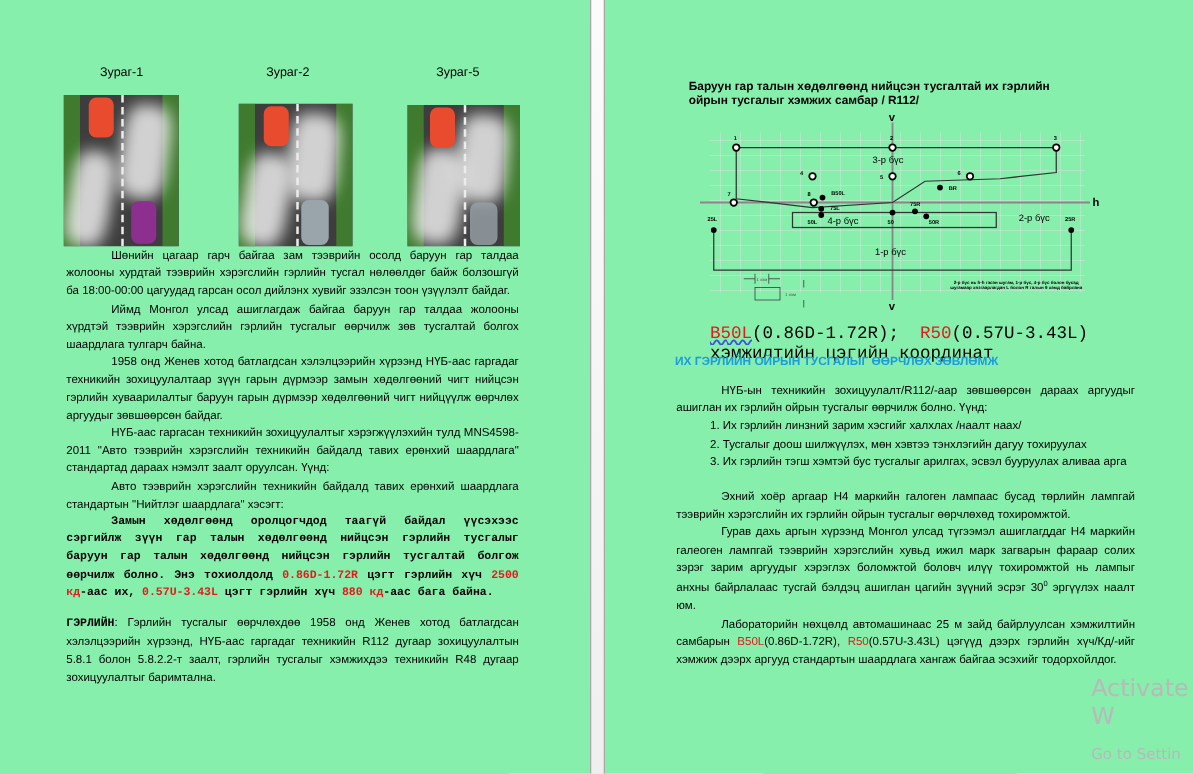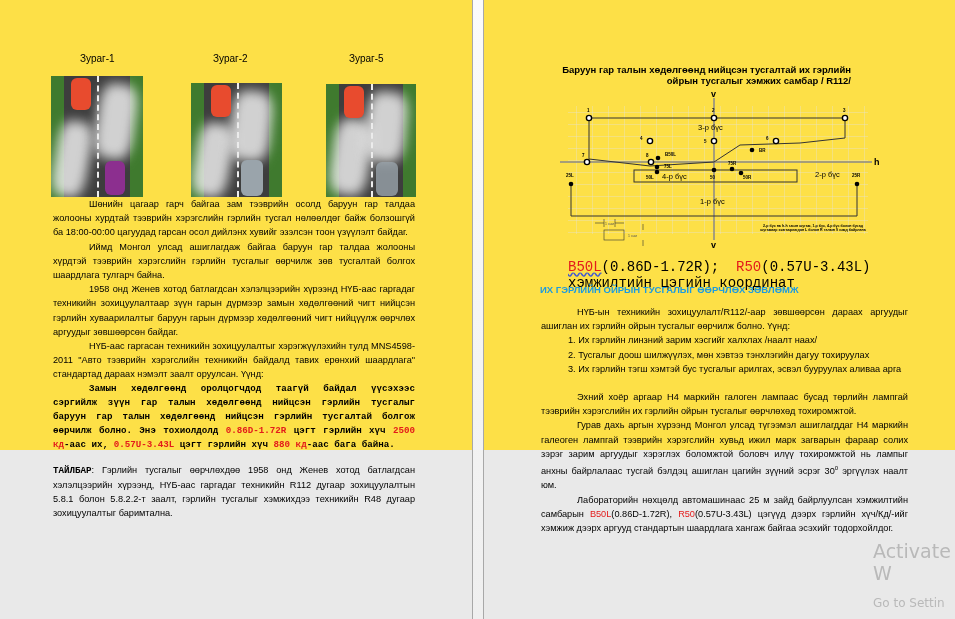--- a/index.html
+++ b/index.html
@@ -1,36 +1,36 @@
 <!DOCTYPE html>
 <html><head>
 <meta charset="utf-8">
 <style>
   html,body{margin:0;padding:0;}
   body{width:955px;height:619px;overflow:hidden;background:#e9e9e9;position:relative;font-family:"Liberation Sans",sans-serif;color:#000;}
-  .page{position:absolute;top:0;height:450px;background:#fde047;}
+  .page{position:absolute;top:0;height:619px;background:#86efac;}
   #page-left{left:0;width:472px;}
   #page-right{left:484px;width:471px;}
   .gutter{position:absolute;left:472px;top:0;width:12px;height:619px;background:linear-gradient(#fbfbfb,#efefef);border-left:1px solid #a8a8a8;border-right:1px solid #a8a8a8;box-sizing:border-box;}
   .fig-label{position:absolute;top:53px;font-size:10px;}
   .fig{position:absolute;overflow:hidden;background:#3d3d3d;}
   .fig .grass{position:absolute;top:0;bottom:0;width:13px;background:#3f7a2e;}
   .fig .grass.l{left:0}.fig .grass.r{right:0}
   .fig .dash{position:absolute;left:50%;top:0;bottom:0;width:0;border-left:2px dashed #eee;}
   .fig .beam{position:absolute;background:rgba(235,235,235,.85);filter:blur(6px);border-radius:30%;}
   .fig .car{position:absolute;width:20px;height:32px;border-radius:6px;}
   .car-red{background:#e84b2e;}
   .car-purple{background:#8c2f8f;}
   .car-grey{background:#9aa4ab;}
   .txt{position:absolute;font-size:9.2px;line-height:14.2px;text-align:justify;}
   .txt p{margin:0;}
   .ind{text-indent:36px;}
   .red{color:#e31b1b;}
   .b{font-weight:bold;font-family:Liberation Mono, monospace;}
-  .diag-title{position:absolute;left:551px;top:64px;width:300px;font-size:9.5px;font-weight:bold;text-align:right;line-height:11px;}
+  .diag-title{position:absolute;left:551px;top:64px;width:300px;font-size:9.5px;font-weight:bold;text-align:left;line-height:11px;}
   .caption{position:absolute;left:568px;top:259px;font-size:14px;font-family:Liberation Mono, monospace;}
   .caption .under{text-decoration:underline wavy #3c55d6;}
   .heading{position:absolute;left:540px;top:284px;width:370px;text-align:left;color:#1c9be0;font-weight:bold;font-size:9.5px;}
   .watermark{position:absolute;left:873px;font-family:"DejaVu Sans",sans-serif;color:#b9b9b9;}
   svg text{font-family:"Liberation Sans",sans-serif;}
 </style>
 </head>
 <body>
 
 <div class="page" id="page-left">
@@ -67,22 +67,23 @@
     <div class="beam" style="left:40px;top:8px;width:40px;height:70px;transform:rotate(6deg)"></div>
     <div class="car car-red" style="left:18px;top:2px"></div>
     <div class="car car-grey" style="left:50px;top:78px;width:22px;height:34px;opacity:.8"></div>
   </div>
 
   <div class="txt" style="left:53px;top:197px;width:362px">
     <p class="ind">Шөнийн цагаар гарч байгаа зам тээврийн осолд баруун гар талдаа жолооны хурдтай тээврийн хэрэгслийн гэрлийн тусгал нөлөөлдөг байж болзошгүй ба 18:00-00:00 цагуудад гарсан осол дийлэнх хувийг эзэлсэн тоон үзүүлэлт байдаг.</p>
     <p class="ind">Иймд Монгол улсад ашиглагдаж байгаа баруун гар талдаа жолооны хүрдтэй тээврийн хэрэгслийн гэрлийн тусгалыг өөрчилж зөв тусгалтай болгох шаардлага тулгарч байна.</p>
     <p class="ind">1958 онд Женев хотод батлагдсан хэлэлцээрийн хүрээнд НҮБ-аас гаргадаг техникийн зохицуулалтаар зүүн гарын дүрмээр замын хөдөлгөөний чигт нийцсэн гэрлийн хуваарилалтыг баруун гарын дүрмээр хөдөлгөөний чигт нийцүүлж өөрчлөх аргуудыг зөвшөөрсөн байдаг.</p>
     <p class="ind">НҮБ-аас гаргасан техникийн зохицуулалтыг хэрэгжүүлэхийн тулд MNS4598-2011 "Авто тээврийн хэрэгслийн техникийн байдалд тавих ерөнхий шаардлага" стандартад дараах нэмэлт заалт оруулсан. Үүнд:</p>
+    <p class="ind">Авто тээврийн хэрэгслийн техникийн байдалд тавих ерөнхий шаардлага стандартын "Нийтлэг шаардлага" хэсэгт:</p>
     <p class="ind b"><span>Замын хөдөлгөөнд оролцогчдод таагүй байдал үүсэхээс сэргийлж зүүн гар талын хөдөлгөөнд нийцсэн гэрлийн тусгалыг баруун гар талын хөдөлгөөнд нийцсэн гэрлийн тусгалтай болгож өөрчилж болно. Энэ тохиолдолд </span><span class="red">0.86D-1.72R</span><span> цэгт гэрлийн хүч </span><span class="red">2500 кд</span><span>-аас их, </span><span class="red">0.57U-3.43L</span><span> цэгт гэрлийн хүч </span><span class="red">880 кд</span><span>-аас бага байна.</span></p>
-    <p style="margin-top:10px"><span class="b">ТАЙЛБАР</span><span>: Гэрлийн тусгалыг өөрчлөхдөө 1958 онд Женев хотод батлагдсан хэлэлцээрийн хүрээнд, НҮБ-аас гаргадаг техникийн R112 дугаар зохицуулалтын 5.8.1 болон 5.8.2.2-т заалт, гэрлийн тусгалыг хэмжихдээ техникийн R48 дугаар зохицуулалтыг баримтална.</span></p>
+    <p style="margin-top:10px"><span class="b">ГЭРЛИЙН</span><span>: Гэрлийн тусгалыг өөрчлөхдөө 1958 онд Женев хотод батлагдсан хэлэлцээрийн хүрээнд, НҮБ-аас гаргадаг техникийн R112 дугаар зохицуулалтын 5.8.1 болон 5.8.2.2-т заалт, гэрлийн тусгалыг хэмжихдээ техникийн R48 дугаар зохицуулалтыг баримтална.</span></p>
   </div>
 </div>
 
 <div class="gutter"></div>
 
 <div class="page" id="page-right"></div>
 
 <div class="diag-title">
   <div>Баруун гар талын хөдөлгөөнд нийцсэн тусгалтай их гэрлийн</div>
   <div>ойрын тусгалыг хэмжих самбар / R112/</div>

